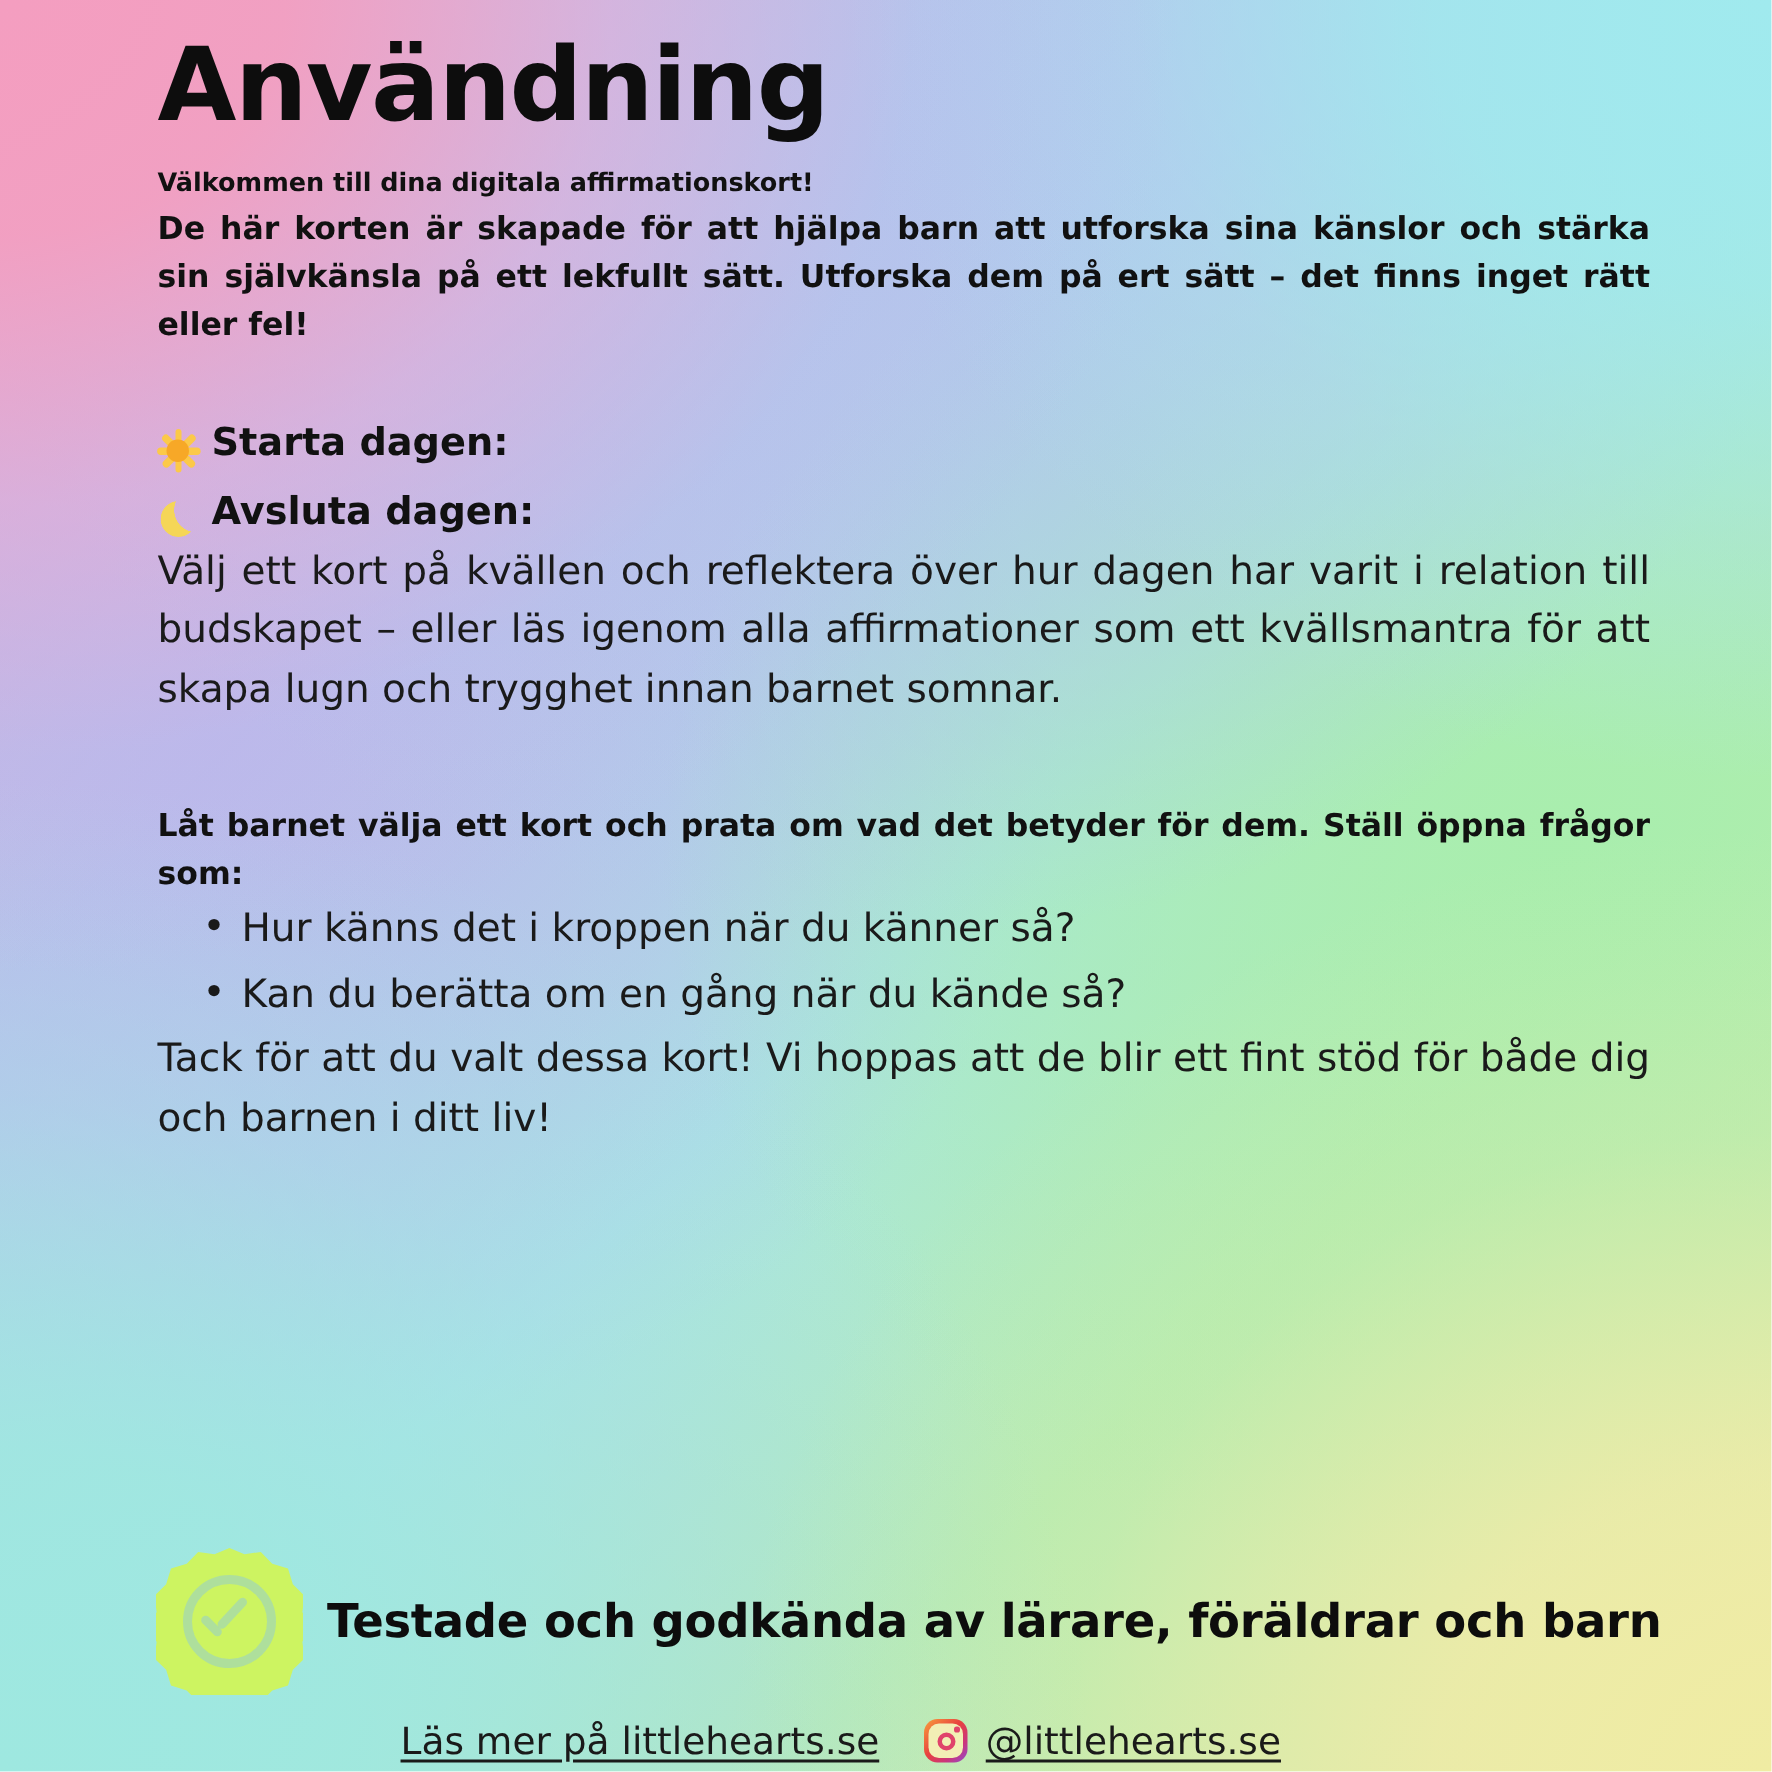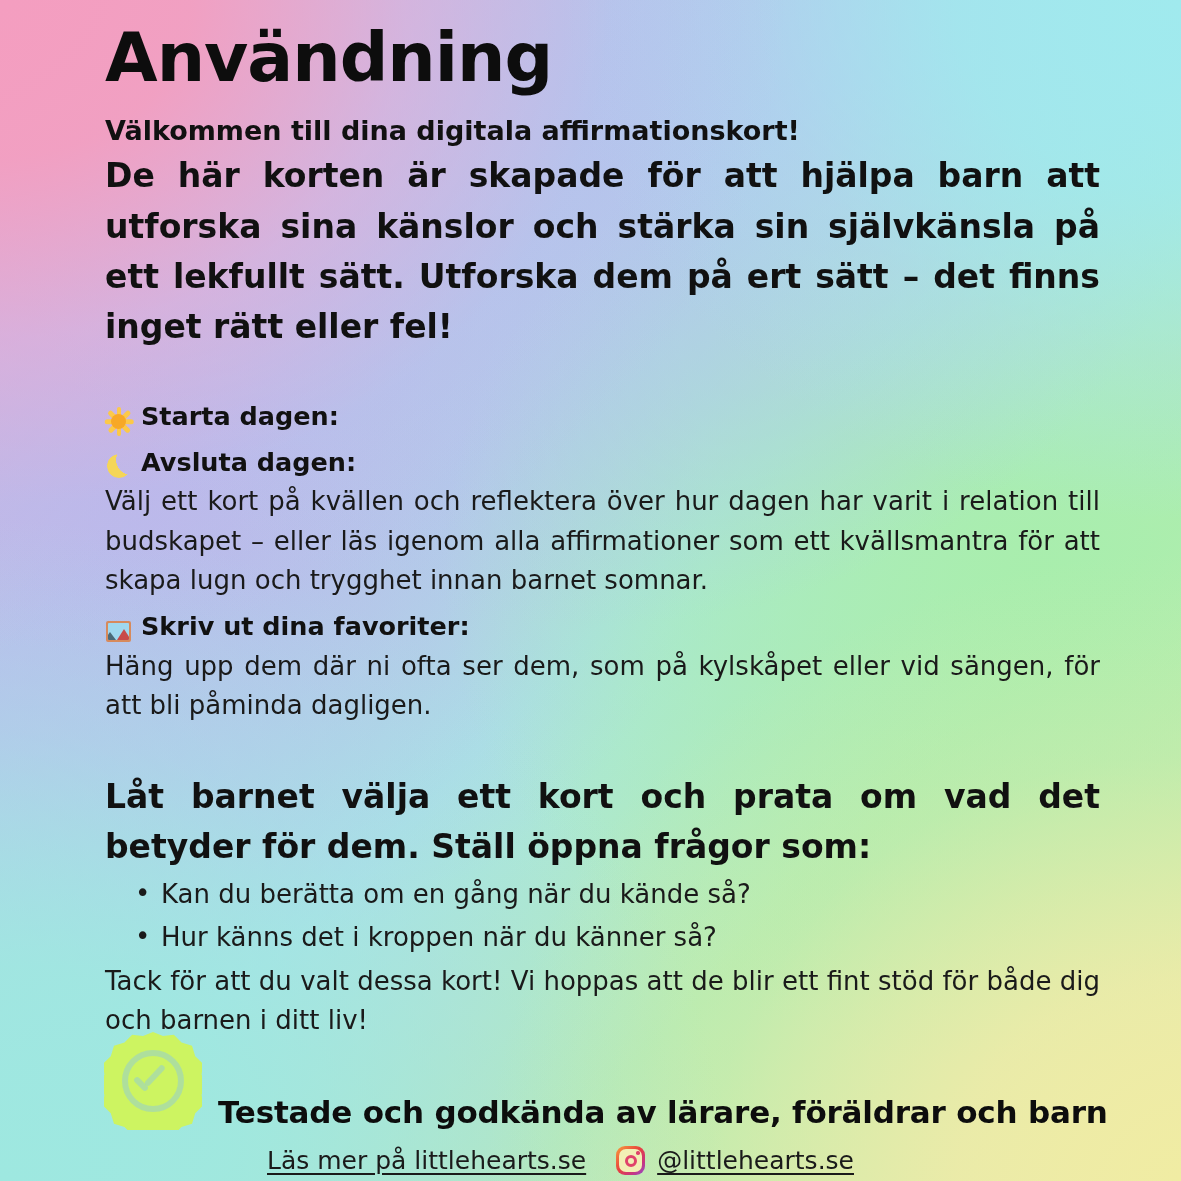--- a/index.html
+++ b/index.html
@@ -36,28 +36,28 @@
   .title {
     font-size: 68px;
     font-weight: 700;
     letter-spacing: -1px;
     color: #0d0d0d;
     line-height: 1.0;
     margin: 0 0 18px 0;
     font-family: "DejaVu Sans", sans-serif;
   }
   .lead-line {
-    font-size: 27px;
+    font-size: 17px;
     font-weight: 700;
     color: #111;
     line-height: 1.52;
     margin: 0;
   }
   .lead-para {
-    font-size: 33px;
+    font-size: 21px;
     font-weight: 700;
     color: #111;
     line-height: 1.53;
     margin: 0;
     text-align: justify;
     text-align-last: left;
     width: 995px;
   }
   .section { margin-top: 0; }
   .gap-lg { height: 46px; }
@@ -190,21 +190,21 @@
 
   
   .footer {
     position: absolute;
     left: 0;
     top: 1032px;
     width: 1181px;
   }
   .footer-row {
     display: flex;
-    align-items: flex-end;
+    align-items: center;
     padding-left: 104px;
   }
   .badge {
     width: 98px; height: 98px;
     position: relative;
     flex: 0 0 auto;
   }
   .badge .scallop {
     position: absolute; inset: 0;
     background: #cdf461;
@@ -336,39 +336,29 @@
         <span class="emo">
           <span class="moon-g"></span>
         </span>
         <span>Avsluta dagen:</span>
       </div>
       <p class="body-text justify">Välj ett kort på kvällen och reflektera över hur dagen har varit i relation till budskapet – eller läs igenom alla affirmationer som ett kvällsmantra för att skapa lugn och trygghet innan barnet somnar.</p>
     </div>
 
     <div class="gap-sm"></div>
 
-    <div class="section">
-      <div class="sec-head">
-        <span class="emo">
-          <span class="frame-o"></span>
-          <span class="frame-i"></span>
-        </span>
-        <span>Skriv ut dina favoriter:</span>
-      </div>
-      <p class="body-text justify">Häng upp dem där ni ofta ser dem, som på kylskåpet eller vid sängen, för att bli påminda dagligen.</p>
-    </div>
 
     <div class="gap-lg"></div>
 
     <div class="section">
       <p class="lead-para">Låt barnet välja ett kort och prata om vad det betyder för dem. Ställ öppna frågor som:</p>
 
       <ul class="bullets">
+        <li>Hur känns det i kroppen när du känner så?</li>
         <li>Kan du berätta om en gång när du kände så?</li>
-        <li>Hur känns det i kroppen när du känner så?</li>
       </ul>
 
       <p class="body-text justify">Tack för att du valt dessa kort! Vi hoppas att de blir ett fint stöd för både dig och barnen i ditt liv!</p>
     </div>
 
   </div>
 
   <div class="footer">
     <div class="footer-row">
       <div class="badge">

